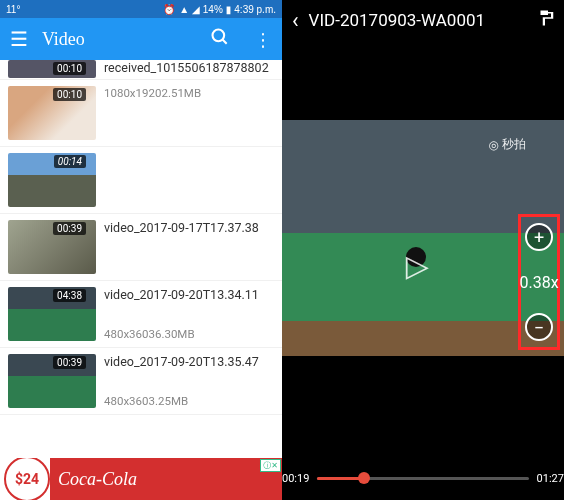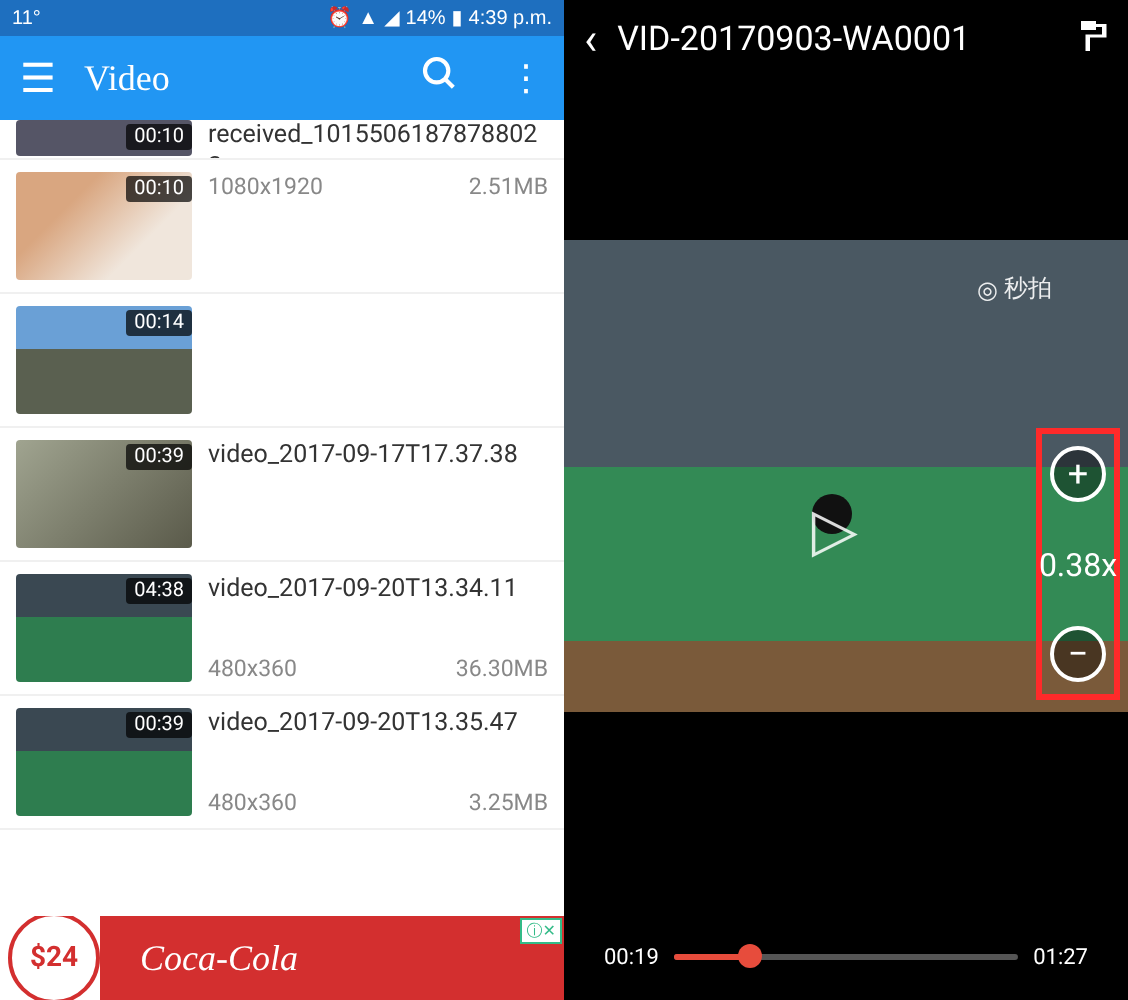--- a/index.html
+++ b/index.html
@@ -15,56 +15,56 @@
   
   .app-bar { height: 42px; background: #2196F3; color: #fff; display: flex; align-items: center; padding: 0 10px; gap: 14px; }
   .hamburger { font-size: 20px; cursor: pointer; }
   .app-title { flex: 1; font-family: "Comic Sans MS", cursive; font-size: 18px; }
   .app-icon { font-size: 18px; cursor: pointer; margin-left: 10px; }
 
   
   .video-list { flex: 1; overflow: hidden; }
   .video-item { display: flex; padding: 6px 8px; gap: 8px; border-bottom: 1px solid #f0f0f0; }
   .thumb { width: 88px; height: 54px; background: #556; position: relative; flex-shrink: 0; border-radius: 2px; overflow: hidden; }
-  .thumb .duration { position: absolute; top: 2px; right: 0; background: rgba(0,0,0,0.7); color: #fff; font-size: 10px; padding: 1px 4px; border-radius: 2px; margin-left: 40px; }
+  .thumb .duration { position: absolute; top: 2px; right: 10px; background: rgba(0,0,0,0.7); color: #fff; font-size: 10px; padding: 1px 4px; border-radius: 2px; margin-left: 40px; }
   .meta { flex: 1; display: flex; flex-direction: column; justify-content: space-between; min-width: 0; }
   .vname { font-size: 12.5px; color: #333; word-break: break-all; line-height: 1.25; }
-  .row2 { display: flex; justify-content: space-between; font-size: 11.5px; color: #888; }
+  .row2 { display: flex; font-size: 11.5px; color: #888; }
   .partial { height: 20px; overflow: hidden; }
 
   
   .th-cat { background: linear-gradient(135deg,#d9a680 30%,#f0e6dc 70%); }
-  .th-street { background: linear-gradient(#6aa0d6 40%, #5a6050 40%); }
+  .th-street { background: linear-gradient(#6aa0d6 40%, #5a6050 40%); font-style: italic; }
   .th-desk { background: linear-gradient(135deg,#a0a490,#5a5a4a); }
   .th-pool { background: linear-gradient(#3a4852 40%, #2e7d4f 40%); }
   .th-blob {}
 
   
   .ad-banner { height: 42px; background: linear-gradient(90deg, #fff 0 50px, #d32f2f 50px); display: flex; align-items: center; position: relative; overflow: hidden; }
   .ad-price { width: 46px; height: 46px; background: #fff; border: 2px solid #d32f2f; border-radius: 50%; display: flex; flex-direction: column; align-items: center; justify-content: center; font-size: 14px; font-weight: bold; color: #d32f2f; margin-left: 4px; }
-  .ad-logo { color: #fff; font-family: cursive; font-size: 18px; margin-left: 20px; font-style: italic; }
+  .ad-logo { color: #fff; font-family: cursive; font-size: 18px; margin-left: 8px; font-style: italic; }
   .ad-ind { position: absolute; top: 1px; right: 1px; background: #fff; color: #3b8; border: 1px solid #3b8; font-size: 8px; padding: 0 2px; }
 
   
   .player-bar { height: 40px; display: flex; align-items: center; padding: 0 10px; gap: 10px; }
   .back-arrow { font-size: 22px; cursor: pointer; }
   .player-title { flex: 1; text-align: left; font-size: 17px; }
   .tool-icon { font-size: 16px; cursor: pointer; }
 
   .video-area { flex: 1; position: relative; display: flex; align-items: center; justify-content: center; }
   .frame { position: absolute; inset: 0; top: 80px; bottom: 100px; background: linear-gradient(#4a5862 0 48%, #338a55 48% 85%, #7a5a3a 85%); }
   .ball { position: absolute; width: 20px; height: 20px; background: #111; border-radius: 50%; left: 44%; top: 54%; }
   .play-btn { position: absolute; left: 48%; top: 54%; color: rgba(255,255,255,0.85); font-size: 30px; cursor: pointer; transform: translate(-50%,-50%); }
   .watermark { position: absolute; right: 38px; top: 96px; font-size: 12px; color: rgba(255,255,255,0.9); display: flex; align-items: center; gap: 3px; }
 
   .zoom-ctrl { position: absolute; right: 4px; top: 174px; width: 42px; height: 136px; border: 3px solid #ff2a2a; display: flex; flex-direction: column; align-items: center; justify-content: space-between; padding: 6px 0; }
   .zoom-btn { width: 28px; height: 28px; border-radius: 50%; border: 2px solid #fff; color: #fff; display: flex; align-items: center; justify-content: center; font-size: 18px; cursor: pointer; background: rgba(0,0,0,0.4); }
   .zoom-val { font-size: 16px; color: #fff; }
 
-  .progress-row { height: 44px; display: flex; align-items: center; padding: 0 20px; gap: 8px; font-size: 11px; }
+  .progress-row { height: 44px; display: flex; align-items: center; padding: 0 0; gap: 8px; font-size: 11px; }
   .progress-track { flex: 1; height: 3px; background: #555; position: relative; border-radius: 2px; }
   .progress-fill { position: absolute; left: 0; top: 0; bottom: 0; width: 22%; background: #e74c3c; border-radius: 2px; }
   .progress-thumb { position: absolute; left: 22%; top: 50%; width: 12px; height: 12px; background: #e74c3c; border-radius: 50%; transform: translate(-50%,-50%); cursor: pointer; }
 </style>
 </head>
 <body>
 
 <div class="left-panel">
   <div class="status-bar">
     <div class="status-left">

